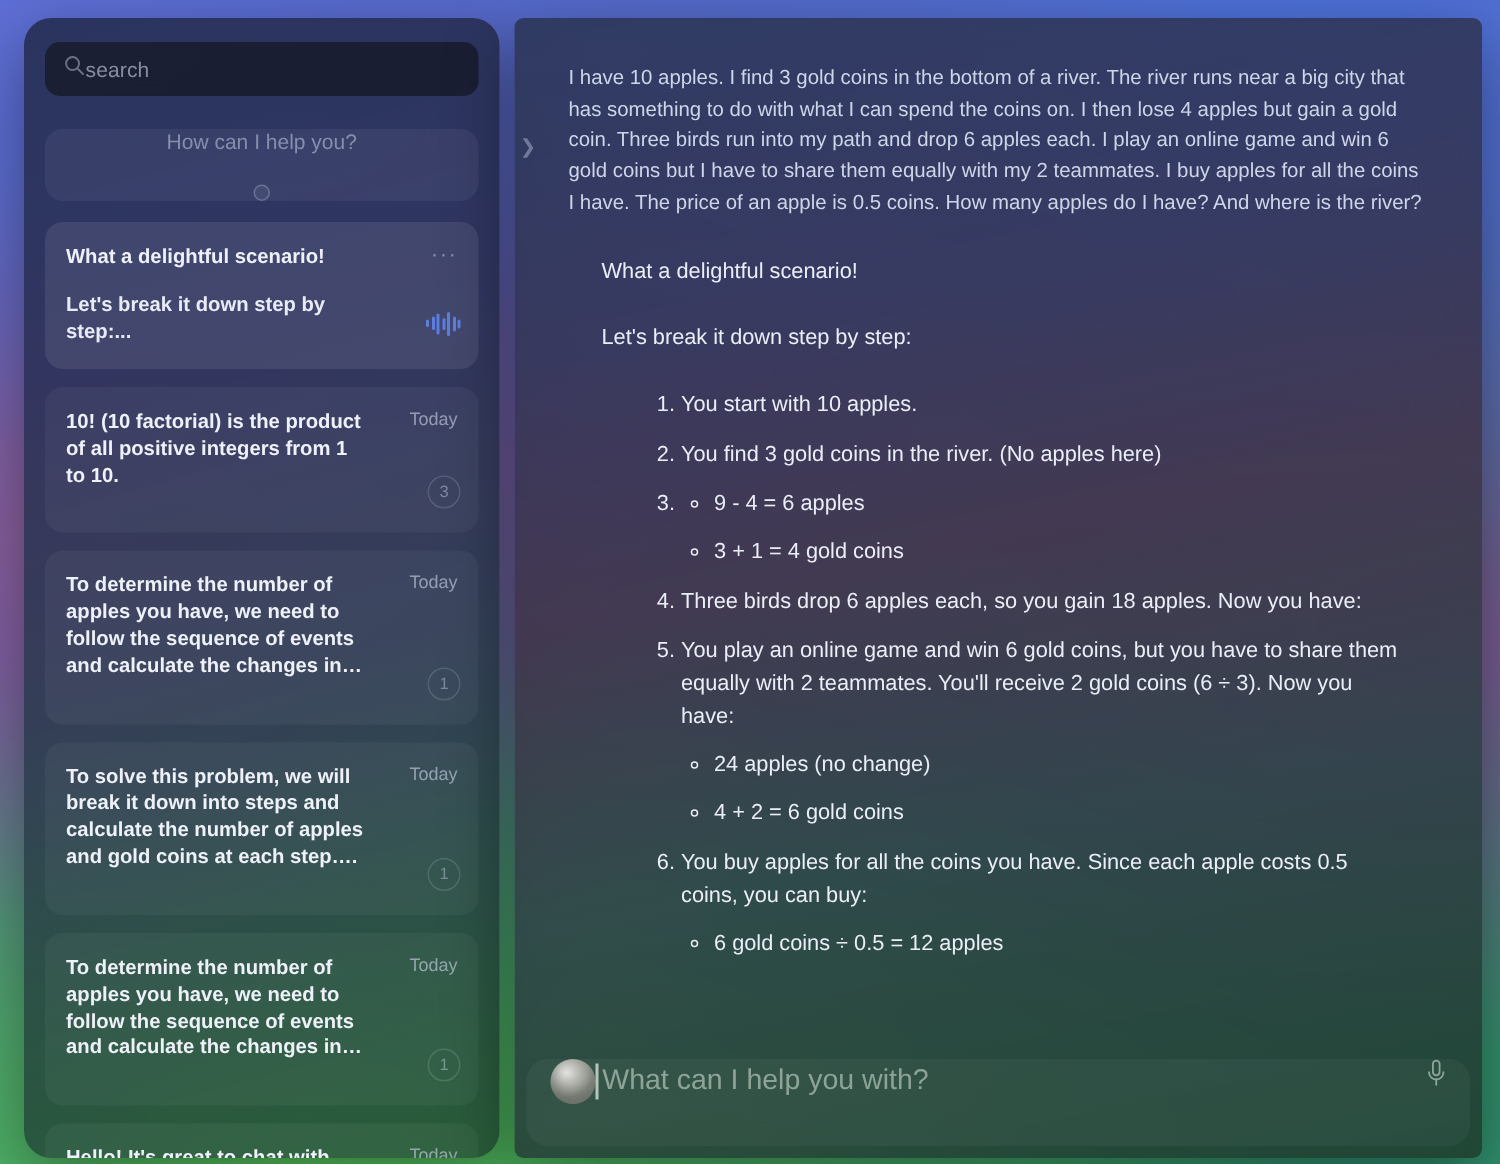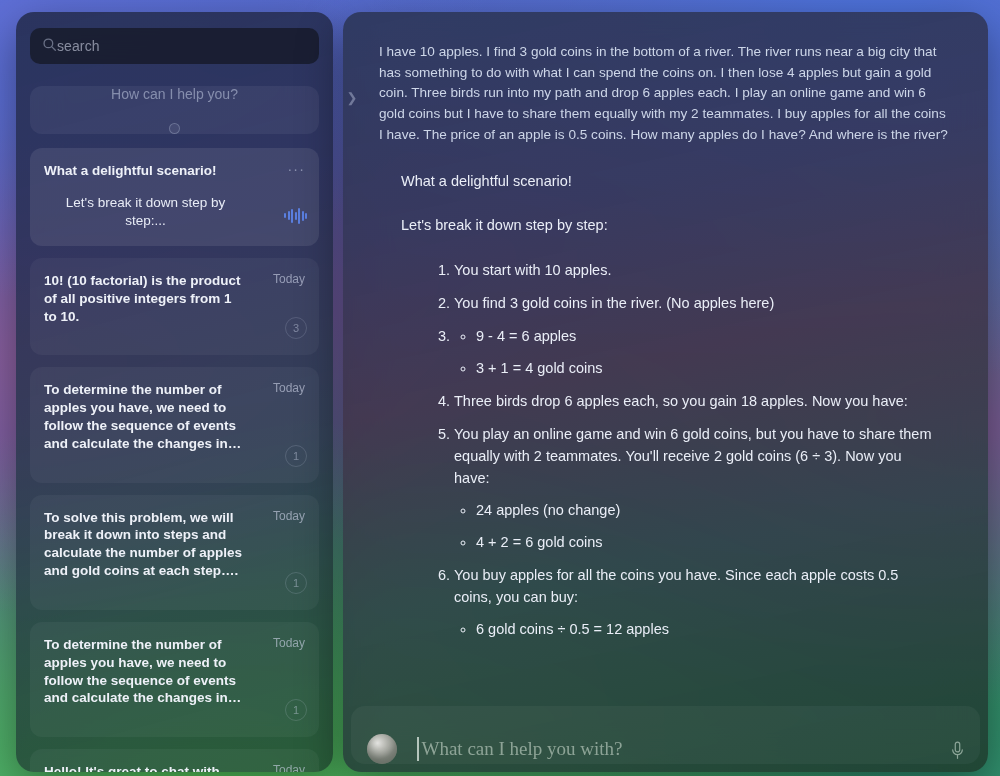--- a/index.html
+++ b/index.html
@@ -90,24 +90,23 @@
   .conv.active { background: rgba(255,255,255,0.085); }
   .conv.plain  { background: rgba(255,255,255,0.045); }
   .conv-body { padding-right: 58px; }
   .conv-title {
     font-size: 13.5px; font-weight: bold;
     color: #eef1f8;
     line-height: 1.32;
     margin-bottom: 14px;
   }
   .conv-snippet {
-    font-size: 13.5px; font-weight: normal;
+    font-size: 13.5px; font-weight: bold;
     color: #e8ecf6;
     line-height: 1.34;
-    text-align: center;
   }
   .conv-meta {
     position: absolute; right: 14px; top: 14px;
     font-size: 12px;
     color: rgba(205,212,230,0.62);
   }
   .conv-dots {
     position: absolute; right: 14px; top: 14px;
     font-size: 14px; letter-spacing: 1.2px;
     color: rgba(200,208,228,0.55);
@@ -128,21 +127,21 @@
   .wave i {
     display: block; width: 2px; border-radius: 1px;
     background: #5a7fe0;
   }
 
   
   #main {
     position: absolute;
     left: 343px; top: 12px;
     width: 645px; height: 760px;
-    border-radius: 18px;
+    border-radius: 6px;
     background: linear-gradient(168deg,
         rgba(44,54,88,0.90) 0%,
         rgba(50,52,84,0.88) 26%,
         rgba(62,50,70,0.86) 46%,
         rgba(45,62,68,0.86) 68%,
         rgba(30,60,45,0.88) 100%);
     backdrop-filter: blur(22px);
     box-shadow: 0 14px 46px rgba(0,0,0,0.42);
     overflow: hidden;
   }
@@ -202,24 +201,23 @@
     margin-bottom: 10px;
   }
 
   
   #composer {
     position: absolute;
     left: 8px; right: 8px; bottom: 8px;
     height: 58px;
     border-radius: 14px;
     background: rgba(255,255,255,0.045);
-    display: flex; align-items: flex-end;
+    display: flex; align-items: flex-start;
     padding: 0 16px;
-    gap: 20px;
-    font-family: Liberation Serif, serif;
+    gap: 0;
   }
   .avatar {
     width: 30px; height: 30px; border-radius: 50%;
     flex: none;
     background:
       radial-gradient(60% 55% at 35% 30%, #e3e3e0 0%, #b9bab4 45%, #8e918a 100%);
     box-shadow: inset 0 -6px 9px rgba(60,70,60,0.45);
   }
   .composer-field {
     flex: 1;

